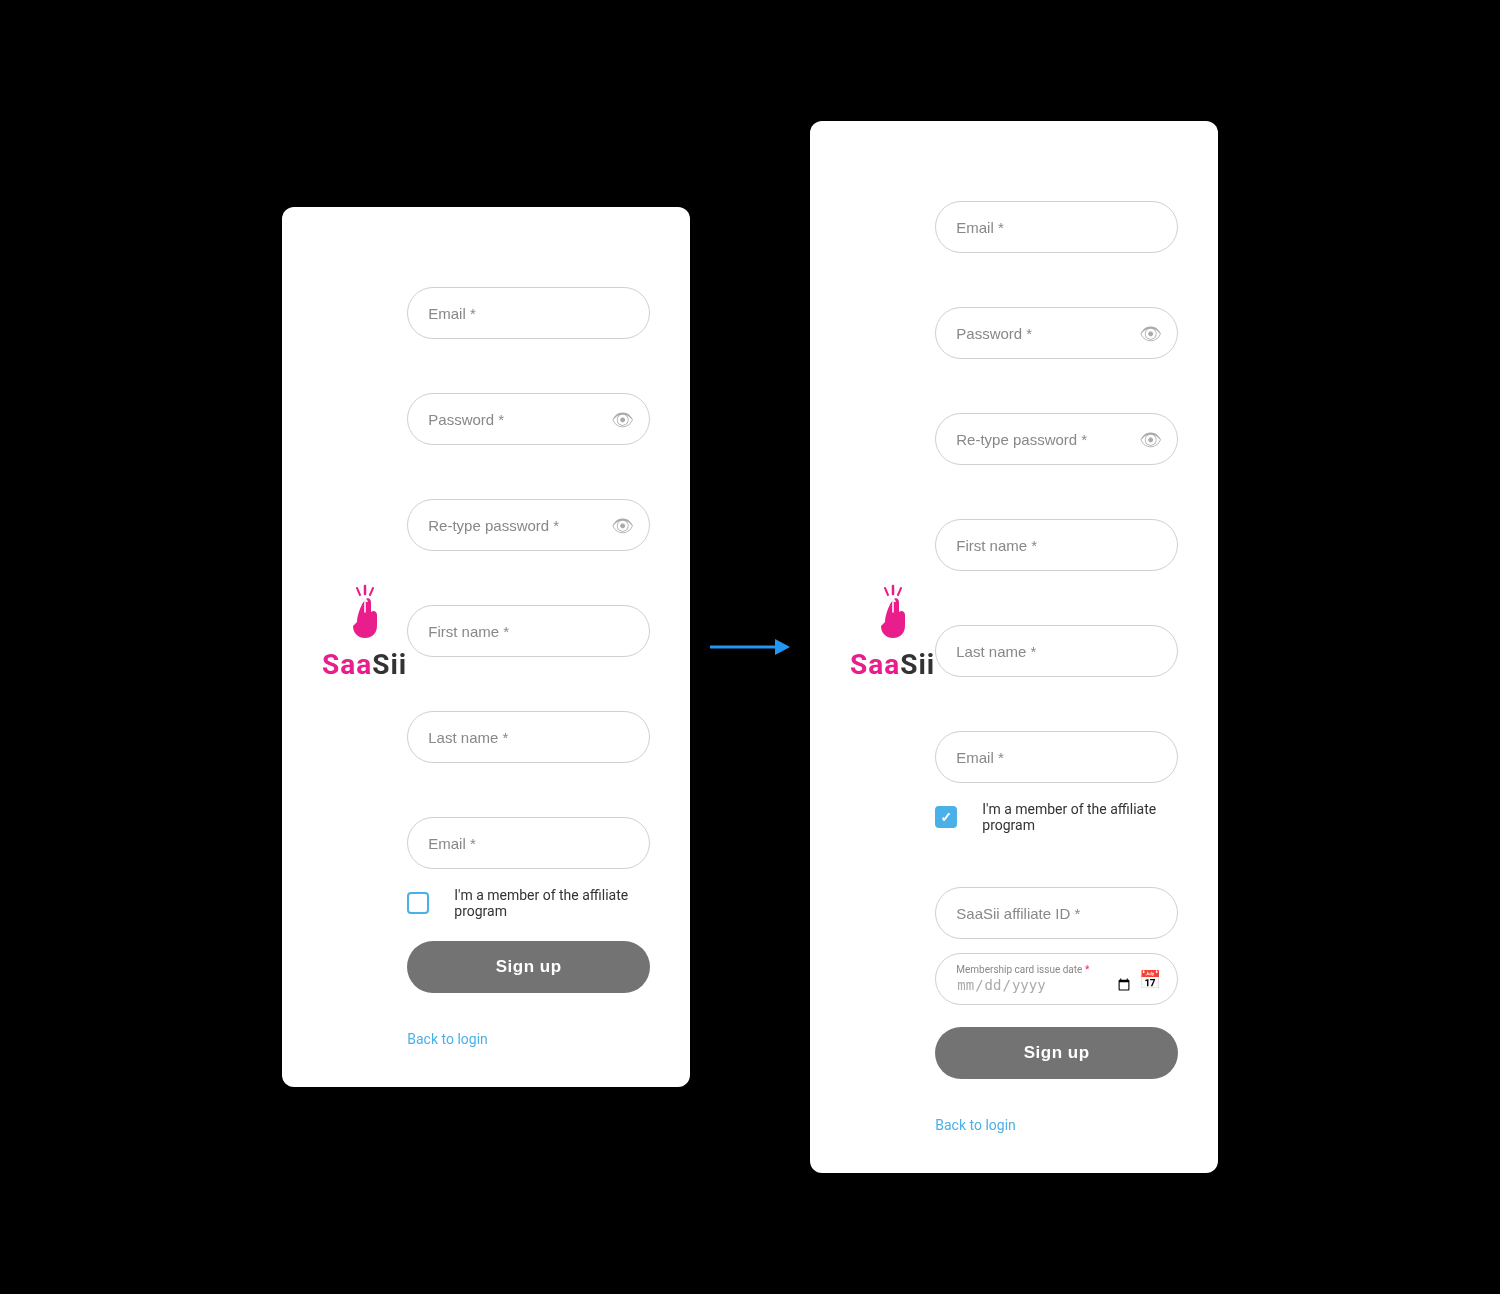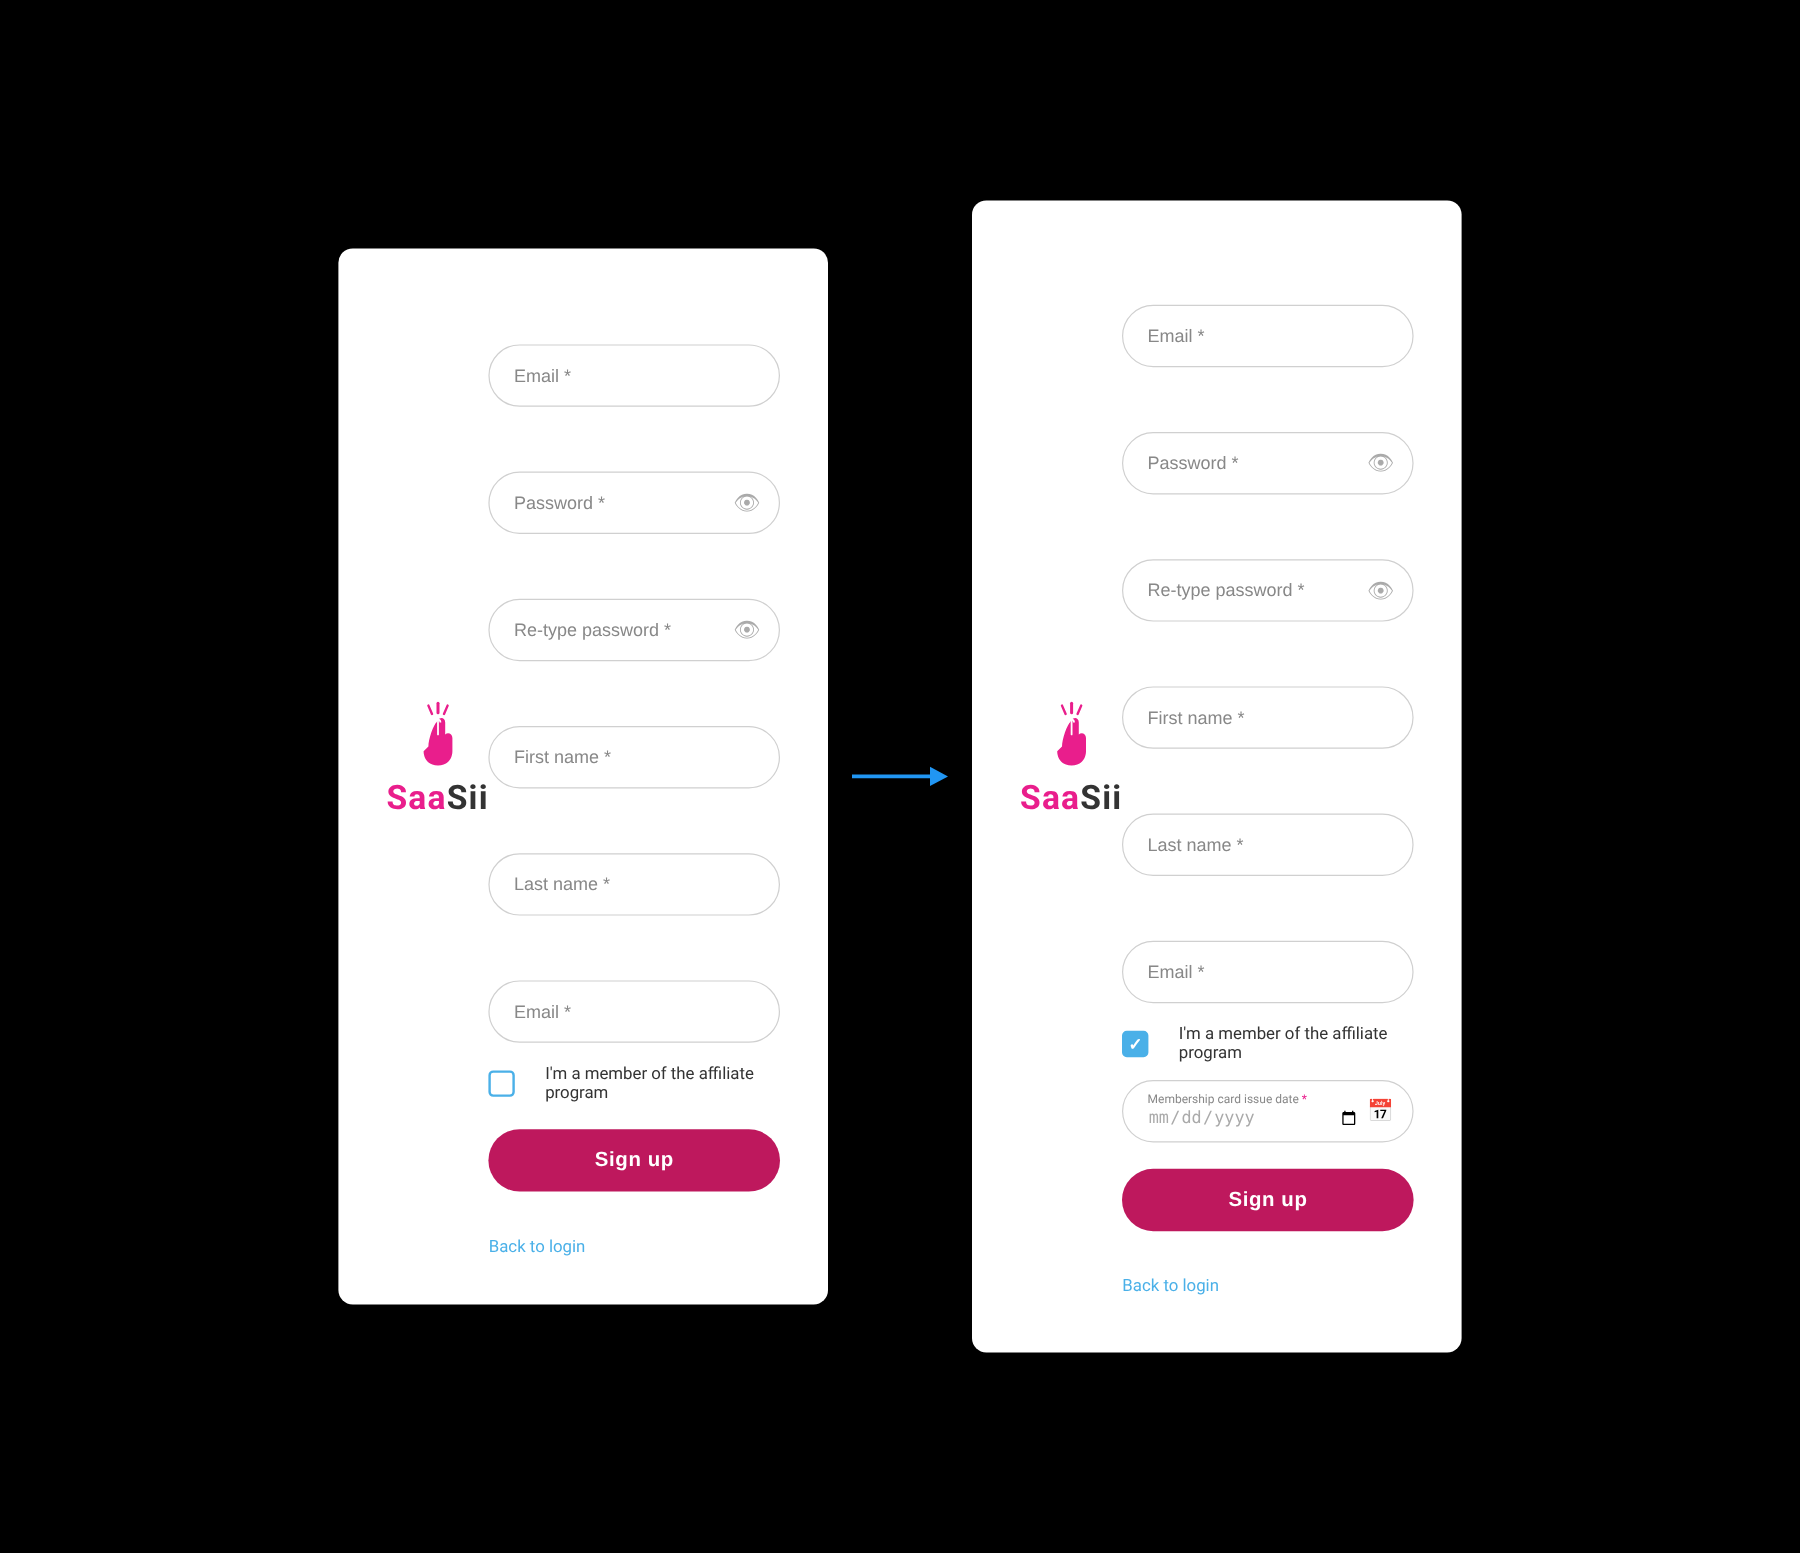--- a/index.html
+++ b/index.html
@@ -158,21 +158,21 @@
 
     .checkbox-label {
       font-size: 14px;
       color: #333;
     }
 
     
     .signup-btn {
       width: 100%;
       height: 52px;
-      background: #be185d;
+      background: #737373;
       border: none;
       border-radius: 30px;
       color: white;
       font-size: 17px;
       font-weight: 700;
       cursor: pointer;
       margin-top: 8px;
       letter-spacing: 0.5px;
     }
 
@@ -337,20 +337,23 @@
 
       <div class="input-wrapper">
         <input class="form-input" type="email" placeholder="Email *" style="">
       </div>
 
       <div class="checkbox-row">
         <div class="checkbox-box checked"></div>
         <span class="checkbox-label">I'm a member of the affiliate program</span>
       </div>
 
+      <div class="input-wrapper">
+        <input class="form-input" type="text" placeholder="SaaSii affiliate ID *" style="">
+      </div>
 
       <div class="date-input-wrapper">
         <div class="date-field-container">
           <div class="date-field-top-label">
             Membership card issue date <span style="color:#e91e8c">*</span>
           </div>
           <input type="date" class="date-field-input" placeholder="mm/dd/yyyy" style="">
         </div>
         <span class="calendar-icon">📅</span>
       </div>

